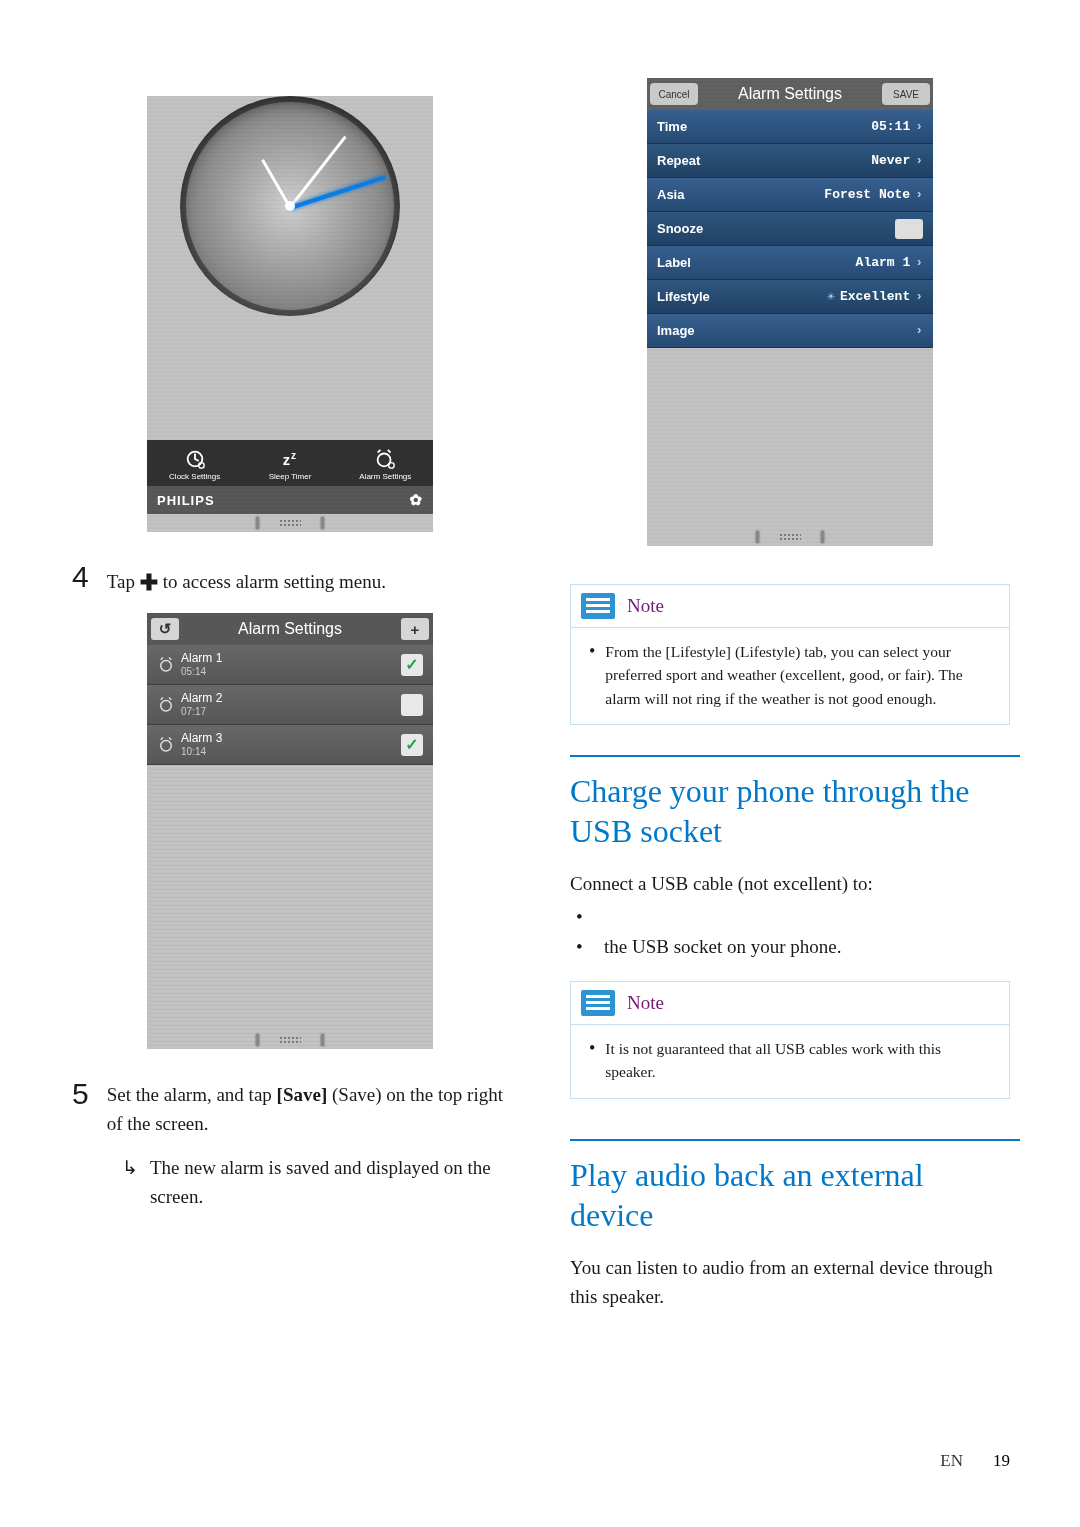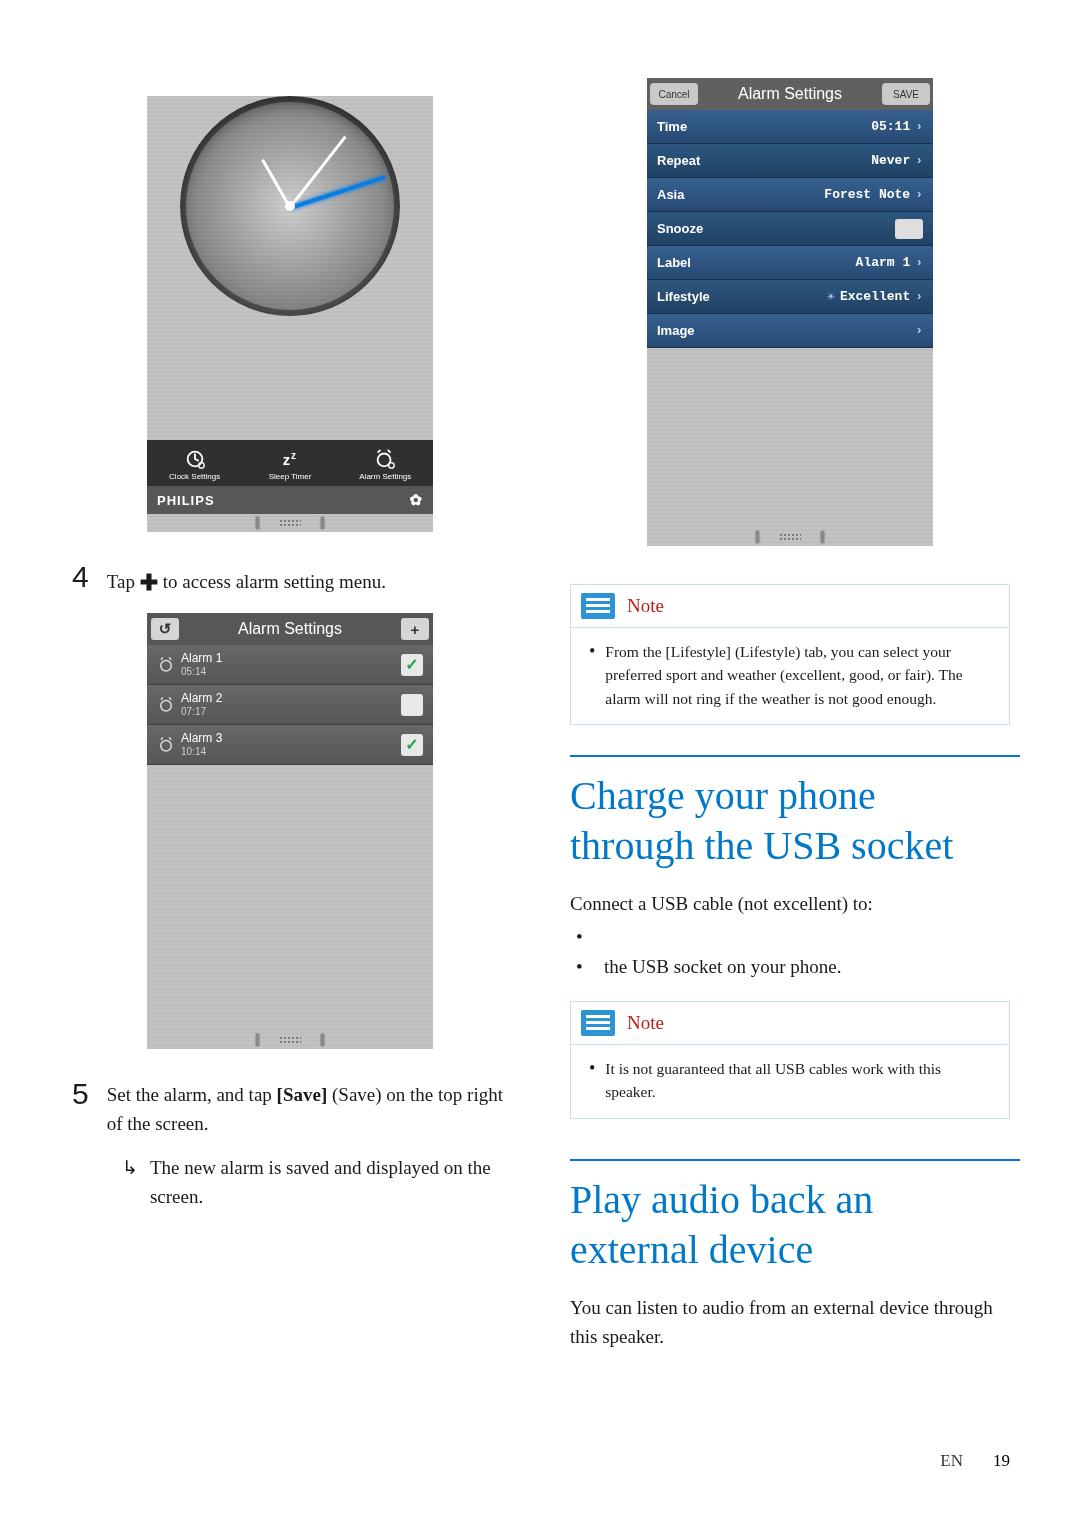--- a/index.html
+++ b/index.html
@@ -70,28 +70,28 @@
   .step .num { font-family: Arial,sans-serif; font-size:30px; font-weight:300; line-height:1; }
   .step .txt { font-size:19px; line-height:1.5; padding-top:2px; }
   .plus-inline{font-weight:900; font-size:22px; position:relative; top:2px;}
   .sub-line { display:flex; gap:12px; margin-left:52px; font-size:19px; line-height:1.5; margin-top:4px;}
   .sub-arrow{font-family: Arial,sans-serif; position:relative; top:0;}
 
   .note-box { border:1px solid #c7e0ef; margin: 0 0 30px; }
   .note-head { display:flex; align-items:center; gap:12px; padding:8px 10px; }
   .note-head .icon { width:34px; height:26px; background:#2d94d3; position:relative; border-radius:2px; }
   .note-head .icon::before{content:"";position:absolute;left:5px;top:5px;right:5px;height:3px;background:#fff;box-shadow:0 6px 0 #fff,0 12px 0 #fff;}
-  .note-head .lbl { color:#b91c1c; font-size:19px; }
+  .note-head .lbl { color:#701a75; font-size:19px; }
   .note-body { border-top:1px solid #c7e0ef; padding:12px 18px 14px; }
   .note-body ul{list-style:none}
   .note-body li{display:flex;gap:10px;font-size:15.5px;line-height:1.5}
   .note-body li::before{content:"•";font-size:18px;line-height:1.3}
 
   .h2-rule{border-top:2px solid #0178c8; margin-top:10px; margin-bottom:14px; width: calc(100% + 10px);}
-  h2.section { color:#0178c8; font-family: Georgia,serif; font-weight:400; font-size:40px; line-height:1.25; margin-bottom:18px;margin-top:12px;}
+  h2.section { color:#0178c8; font-family: Georgia,serif; font-weight:400; font-size:32px; line-height:1.25; margin-bottom:18px;margin-top:12px;}
   .body-p { font-size:19px; line-height:1.55; margin-bottom:4px; }
   ul.bullets{list-style:none;margin-bottom:20px}
   ul.bullets li{display:flex;font-size:19px;line-height:1.55;gap:0px}
   ul.bullets li .dot{width:34px;text-align:left;padding-left:6px;}
   .usb-inline svg{width:28px;height:14px;vertical-align:middle}
 
   .footer{position:absolute;right:70px;bottom:56px;font-size:17px;color:#333;display:flex;gap:30px}
   .footer .pg{color:#000}
 </style>
 </head>

